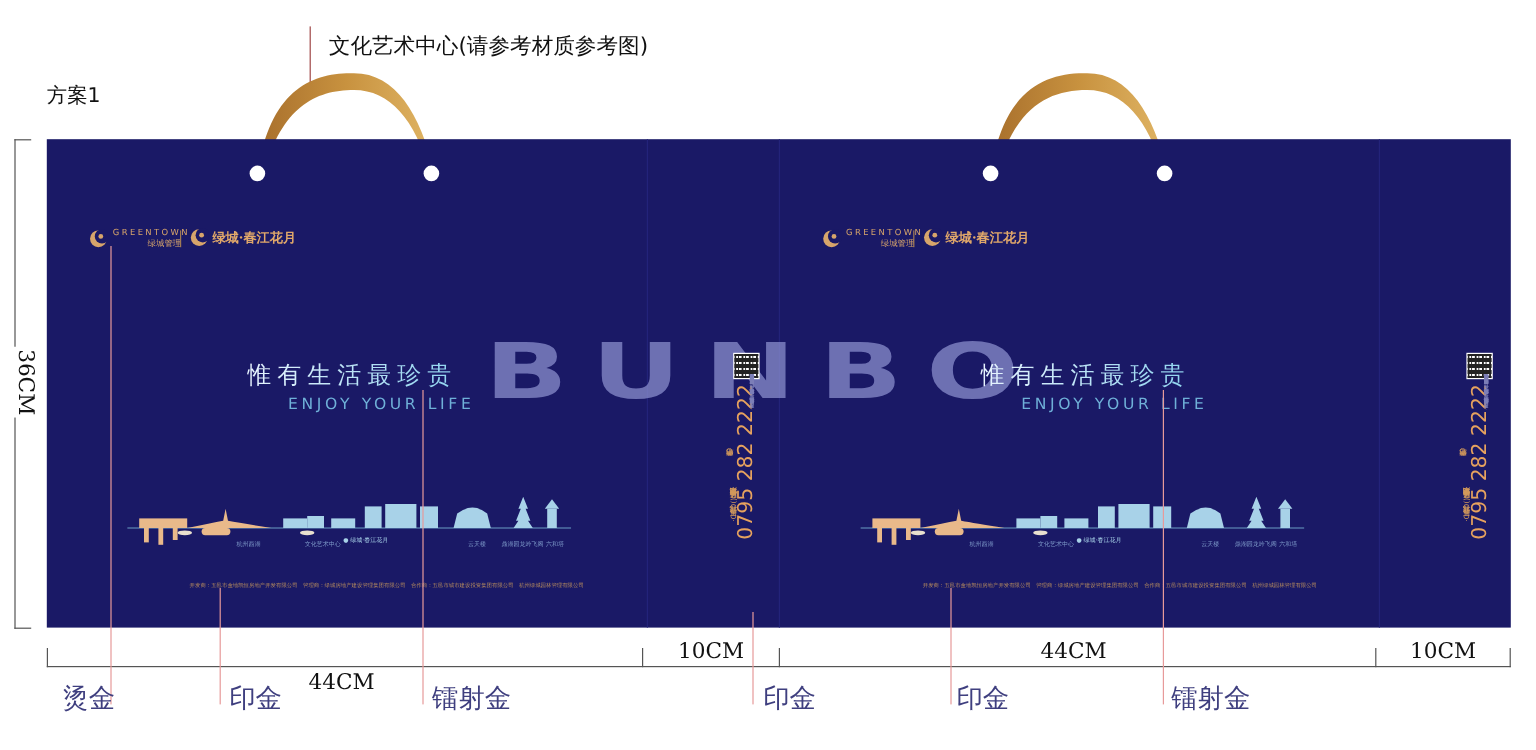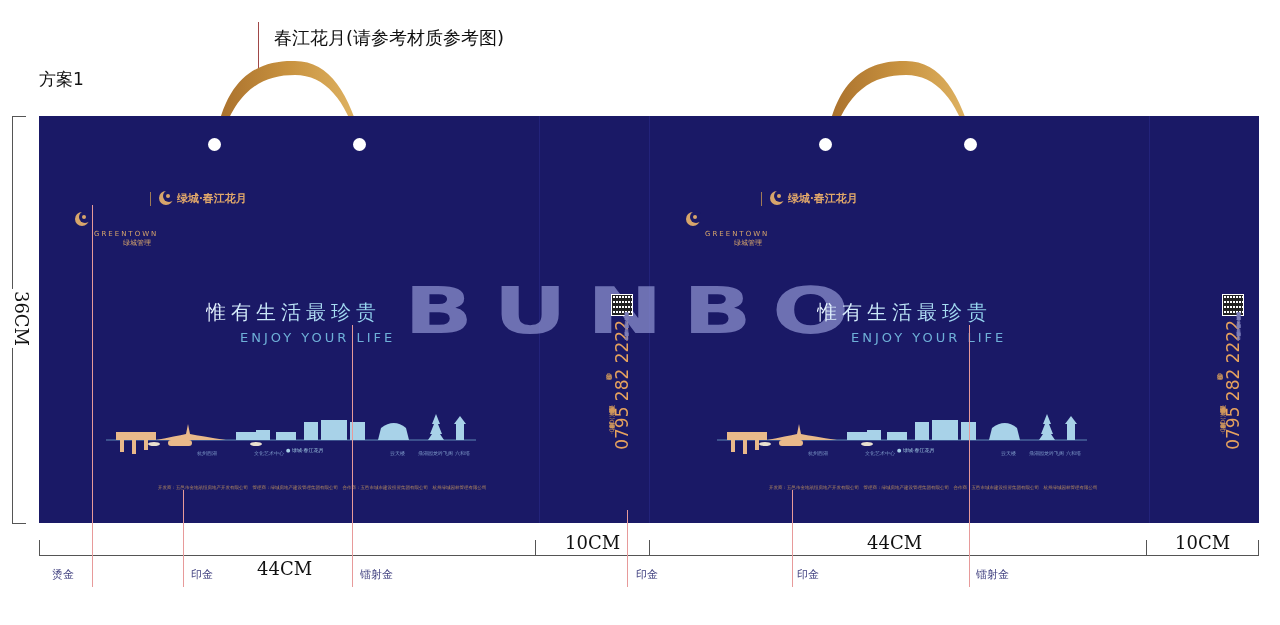--- a/index.html
+++ b/index.html
@@ -2,48 +2,48 @@
 <html><head>
 <meta charset="utf-8">
 <style>
   html,body{margin:0;padding:0;background:#ffffff;}
   body{width:1280px;height:625px;position:relative;overflow:hidden;font-family:"DejaVu Sans",sans-serif;}
   .abs{position:absolute;}
   .panel-bg{position:absolute;left:39px;top:116px;width:1220px;height:407px;background:#1a1966;}
   .fold{position:absolute;top:116px;width:1px;height:407px;background:#23237a;}
   .callout-line{position:absolute;width:1px;background:#c0504d;}
   .callout-line.light{background:#e79a9a;}
-  .label-cn{position:absolute;font-size:11px;color:#3f3f7f;font-family:"DejaVu Sans",sans-serif;}
+  .label-cn{position:absolute;font-size:22px;color:#3f3f7f;font-family:"DejaVu Sans",sans-serif;}
   .dim-text{position:absolute;font-family:"DejaVu Serif",serif;font-size:18px;color:#111;}
   .note-text{position:absolute;font-size:18px;color:#111;font-family:"DejaVu Sans",sans-serif;white-space:nowrap;}
   .ruler-h{position:absolute;height:1px;background:#555;}
   .ruler-v{position:absolute;width:1px;background:#555;}
   .grommet{position:absolute;width:13px;height:13px;border-radius:50%;background:#fff;}
-  .logo-text-en{font-size:7px;letter-spacing:2px;color:#d7a56b;margin-top:40px;}
+  .logo-text-en{font-size:7px;letter-spacing:2px;color:#d7a56b;}
   .logo-text-cn{font-size:7px;color:#d7a56b;padding-left:29px;}
   .logo-brand{font-size:11px;color:#e1a86a;font-weight:bold;font-family:"DejaVu Serif",serif;}
   .slogan{position:absolute;font-family:"DejaVu Serif",serif;font-size:20px;letter-spacing:5px;background:linear-gradient(90deg,#e8f4ff,#8fd4ef);-webkit-background-clip:text;background-clip:text;color:transparent;}
   .slogan-en{position:absolute;font-size:13px;letter-spacing:3px;color:#6fb0d8;}
   .phone{position:absolute;writing-mode:vertical-rl;transform:rotate(180deg);color:#e6a25e;font-size:17px;font-family:"DejaVu Sans",sans-serif;white-space:nowrap;}
   .vtext{position:absolute;writing-mode:vertical-rl;transform:rotate(180deg);color:#d39a5c;font-size:6px;white-space:nowrap;}
   .vtext.dim{color:#7d7fb8;font-size:4px;}
   .qr{position:absolute;width:22px;height:22px;background:#fff;padding:1px;box-sizing:border-box;}
   .qr div{width:100%;height:100%;background:
     linear-gradient(90deg,#222 25%,transparent 25%,transparent 50%,#222 50%,#222 62%,transparent 62%) 0 0/6px 6px,
     linear-gradient(#222 30%,transparent 30%,transparent 60%,#222 60%) 0 0/5px 5px;}
   .skyline-label{position:absolute;font-size:5px;color:#7e9ac9;white-space:nowrap;}
   .footer-text{position:absolute;font-size:4.5px;color:#b48a5e;white-space:nowrap;}
   .watermark{position:absolute;left:404px;top:285px;font-family:"DejaVu Sans",sans-serif;font-weight:bold;font-size:64px;letter-spacing:14px;color:rgba(142,146,208,0.72);line-height:52px;transform:scaleX(1.42);transform-origin:left top;}
 </style>
 </head>
 <body>
 
 <div class="note-text" style="left:39px;top:68px;font-size:17px;">方案1</div>
 <div class="callout-line" style="left:258px;top:22px;height:56px;background:#a04848;"></div>
-<div class="note-text" style="left:274px;top:26px;">春江花月(请参考材质参考图)</div>
+<div class="note-text" style="left:274px;top:26px;">文化艺术中心(请参考材质参考图)</div>
 
 <svg class="abs" style="left:200px;top:55px;" width="180" height="100">
   <defs>
     <linearGradient id="gold1" x1="0" y1="0" x2="1" y2="0">
       <stop offset="0" stop-color="#a86f2c"></stop>
         <stop offset="0.5" stop-color="#c8923f"></stop>
         <stop offset="1" stop-color="#e0b565"></stop>
     </linearGradient>
   </defs>
   <path d="M15,88 C25,20 60,5 95,6 C130,6 150,40 162,88 L158,88 C146,45 125,20 95,20 C62,20 35,35 20,88 Z" fill="url(#gold1)"></path>

